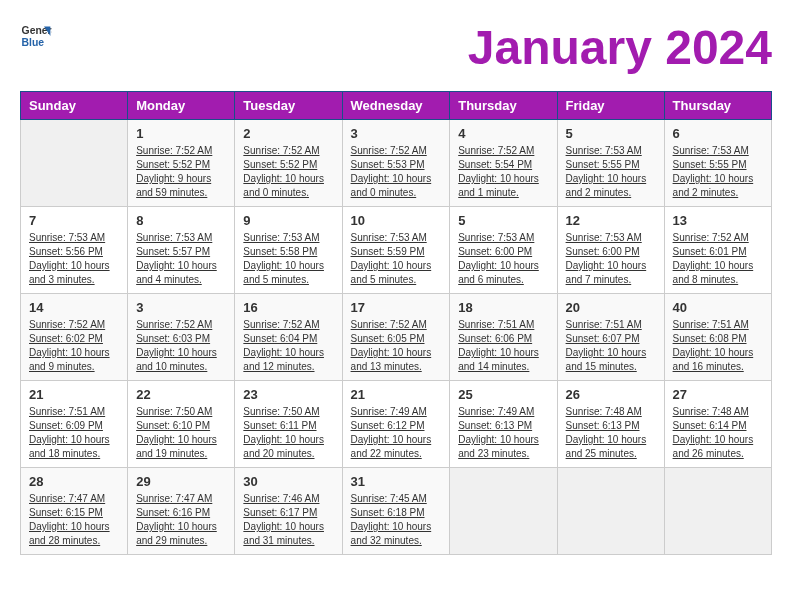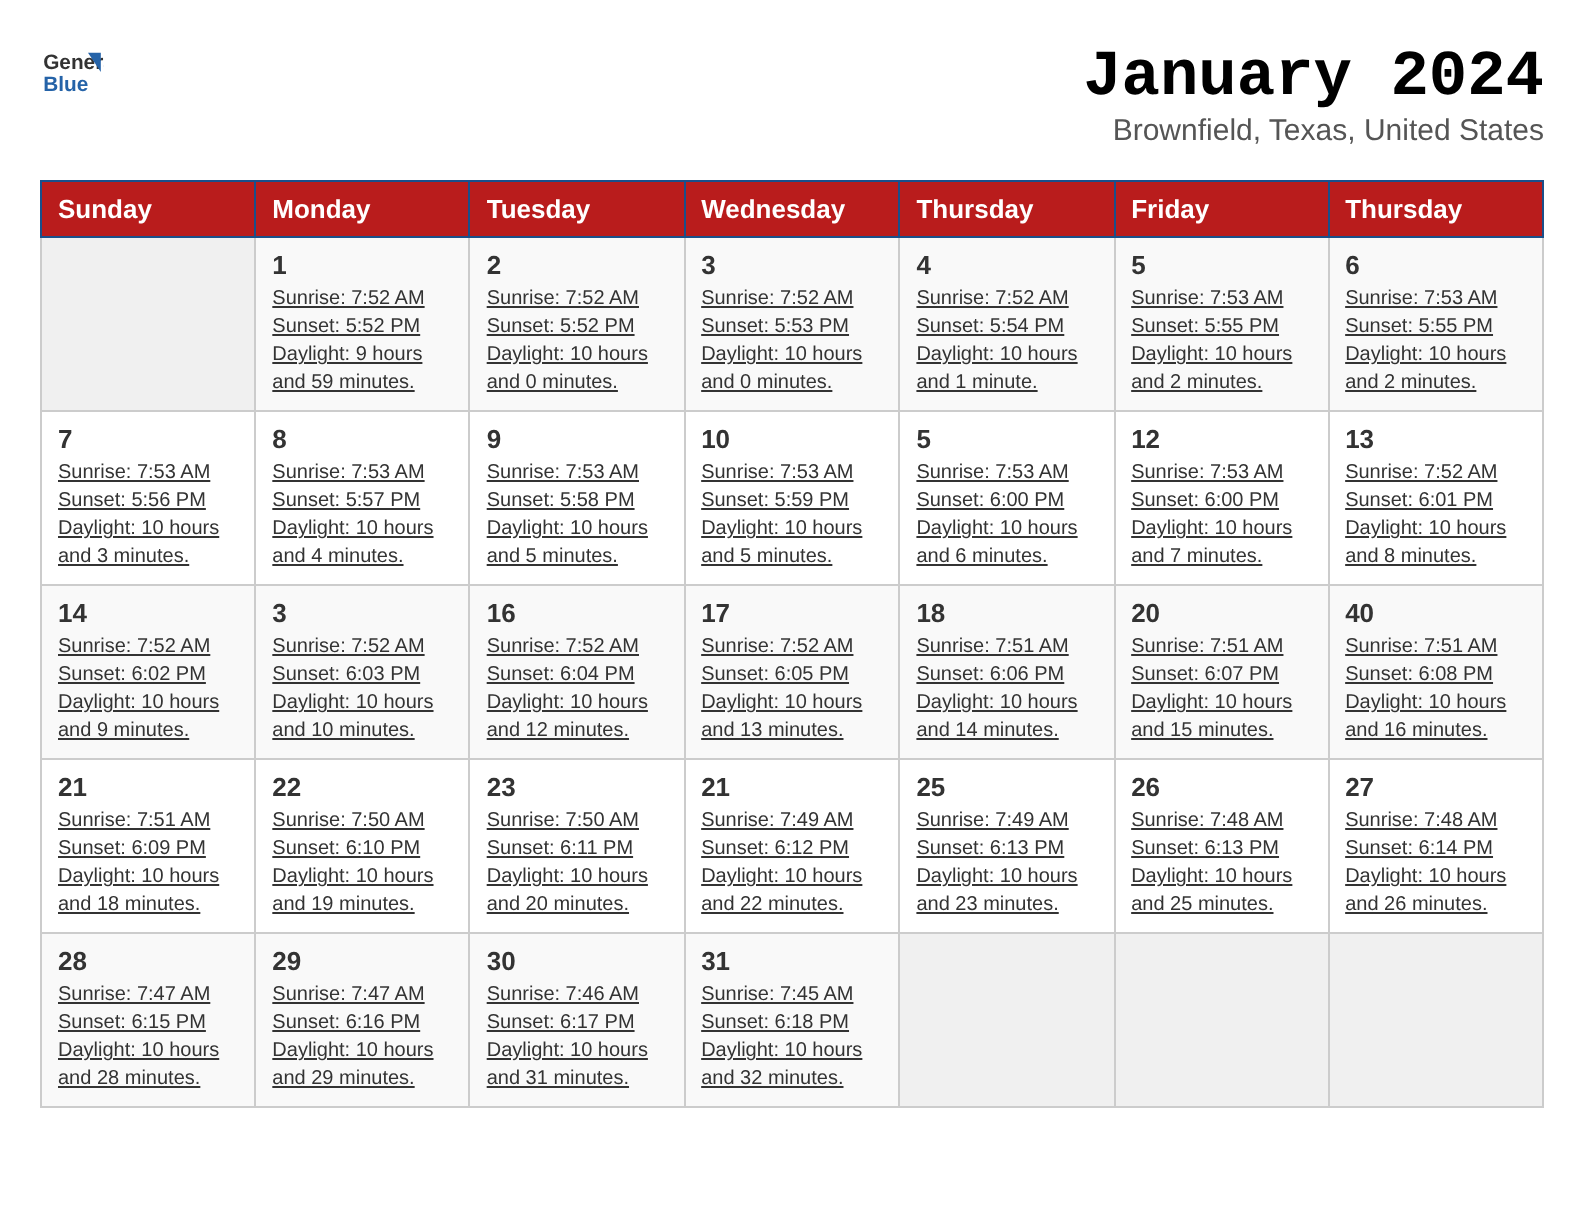--- a/index.html
+++ b/index.html
@@ -22,36 +22,35 @@
       gap: 4px;
     }
     .logo-icon {
       width: 32px;
       height: 32px;
     }
     .title-section {
       text-align: right;
     }
     .calendar-title {
-      font-size: 32px;
+      font-size: 48px;
       font-weight: bold;
-      color: #000000;
-      font-family: Liberation Mono, monospace;
+      color: #a21caf;
     }
     .calendar-subtitle {
       font-size: 15px;
       color: #555;
     }
     table {
       width: 100%;
       border-collapse: collapse;
       font-size: 11px;
     }
     thead tr th {
-      background-color: #b91c1c;
+      background-color: #a21caf;
       color: #fff;
       padding: 6px 8px;
       text-align: left;
       font-size: 13px;
       font-weight: bold;
       border: 1px solid #1a4f8a;
     }
     tbody tr td {
       vertical-align: top;
       padding: 6px 8px;
@@ -86,21 +85,20 @@
 <div class="header-section">
   <div class="logo">
     <svg class="logo-icon" viewBox="0 0 40 40">
       <text x="2" y="18" font-size="13" font-weight="bold" fill="#333">General</text>
       <text x="2" y="32" font-size="13" font-weight="bold" fill="#2563a8">Blue</text>
       <polygon points="30,8 38,8 38,20" fill="#2563a8"></polygon>
     </svg>
   </div>
   <div class="title-section">
     <div class="calendar-title">January 2024</div>
-    <div class="calendar-subtitle">Brownfield, Texas, United States</div>
   </div>
 </div>
 
 <table>
   <thead>
     <tr>
     <th>Sunday</th>
         <th>Monday</th>
         <th>Tuesday</th>
         <th>Wednesday</th>

